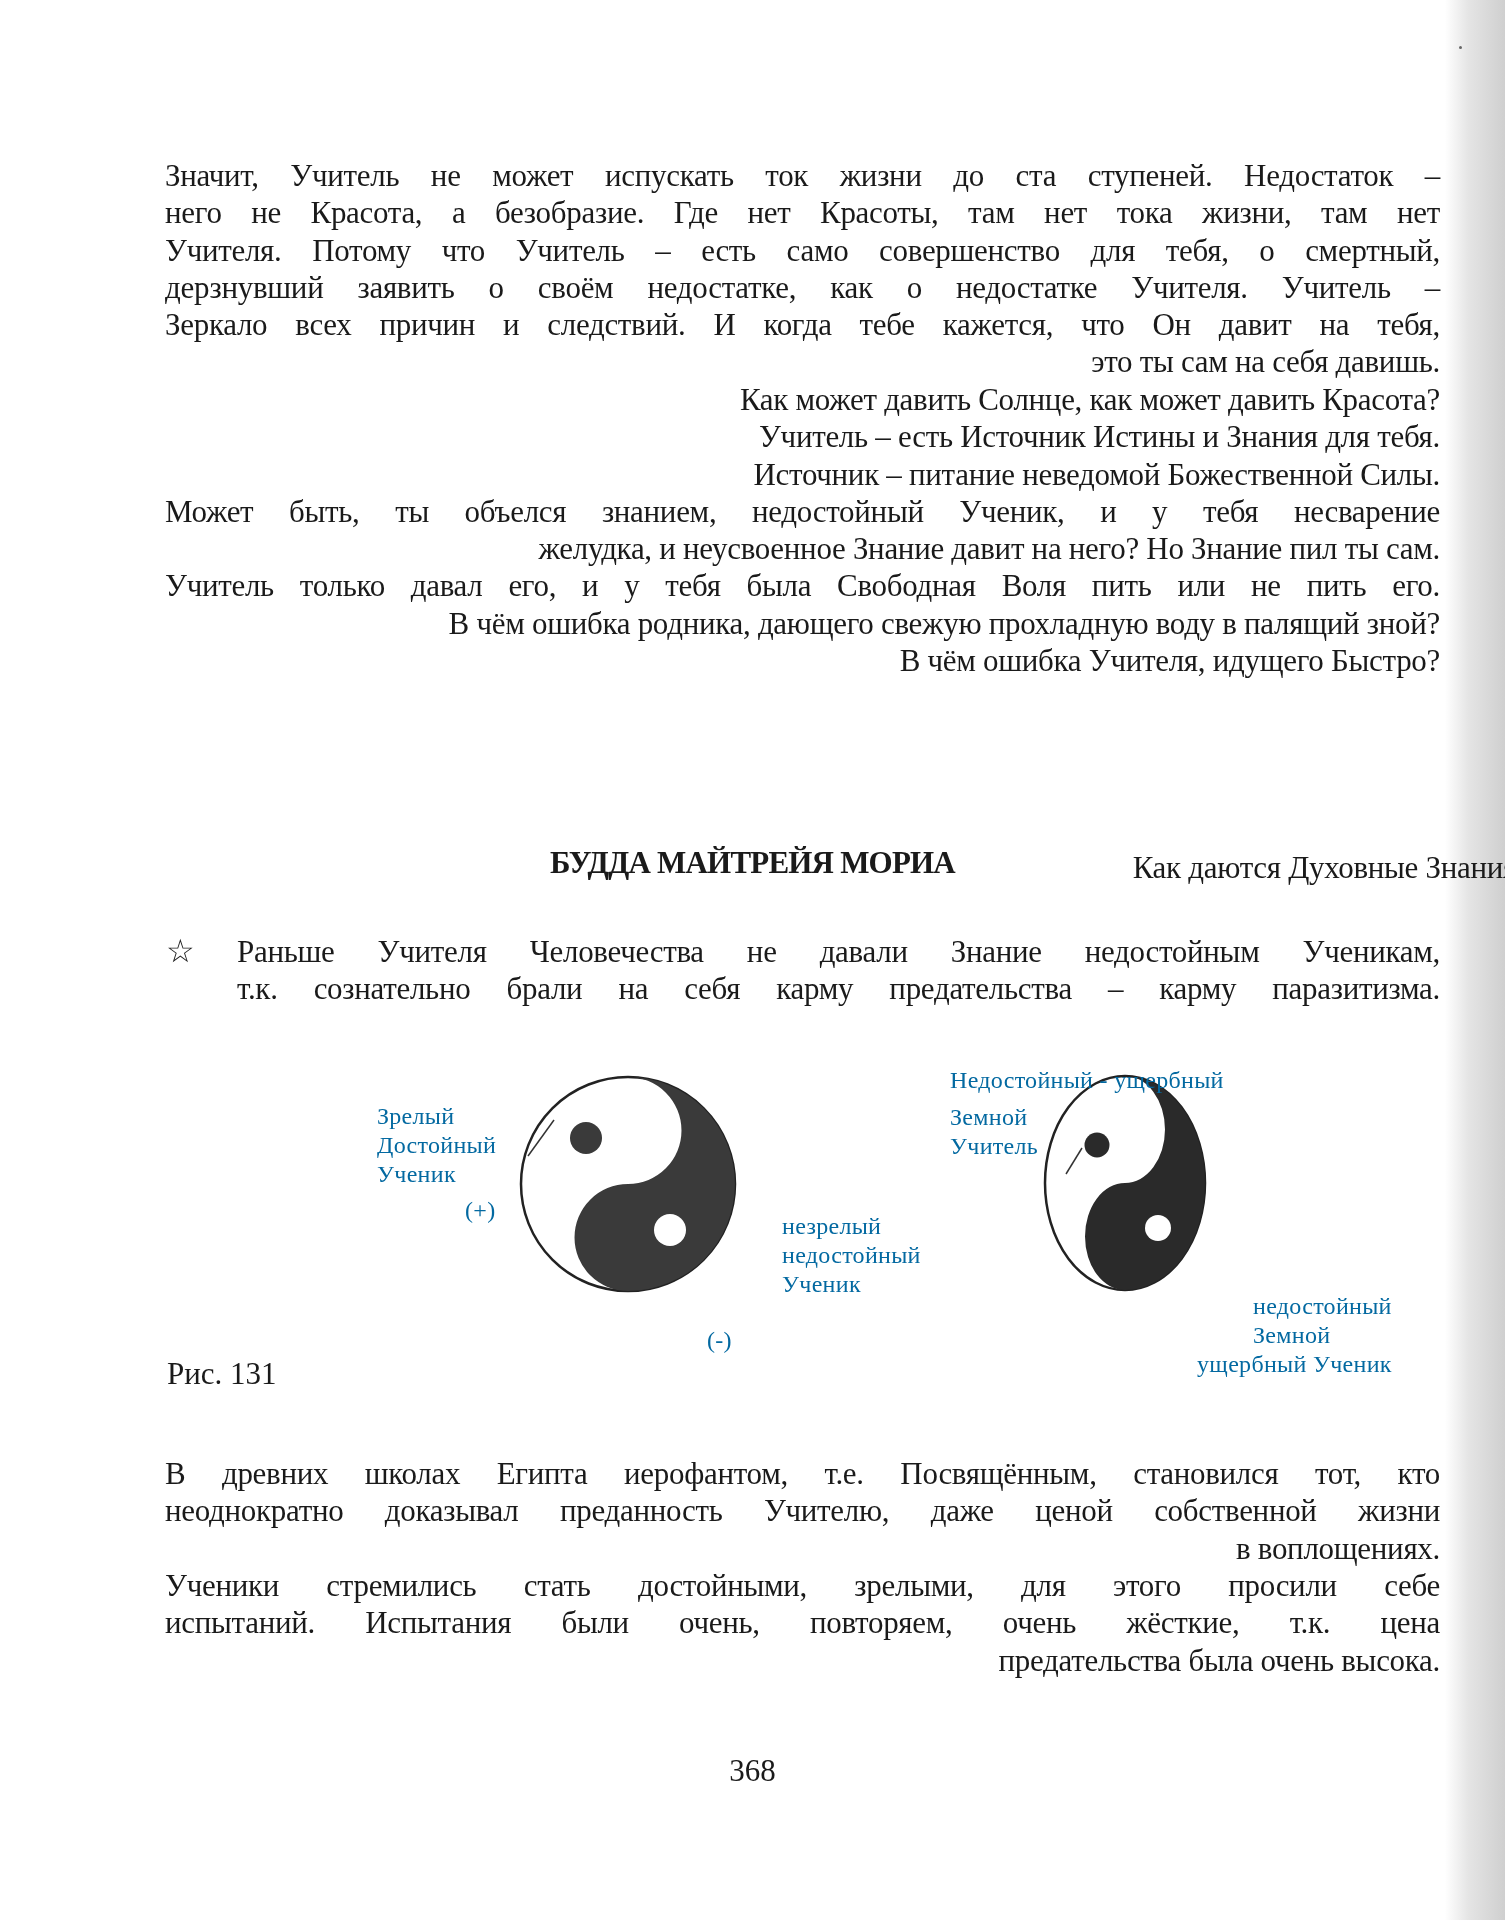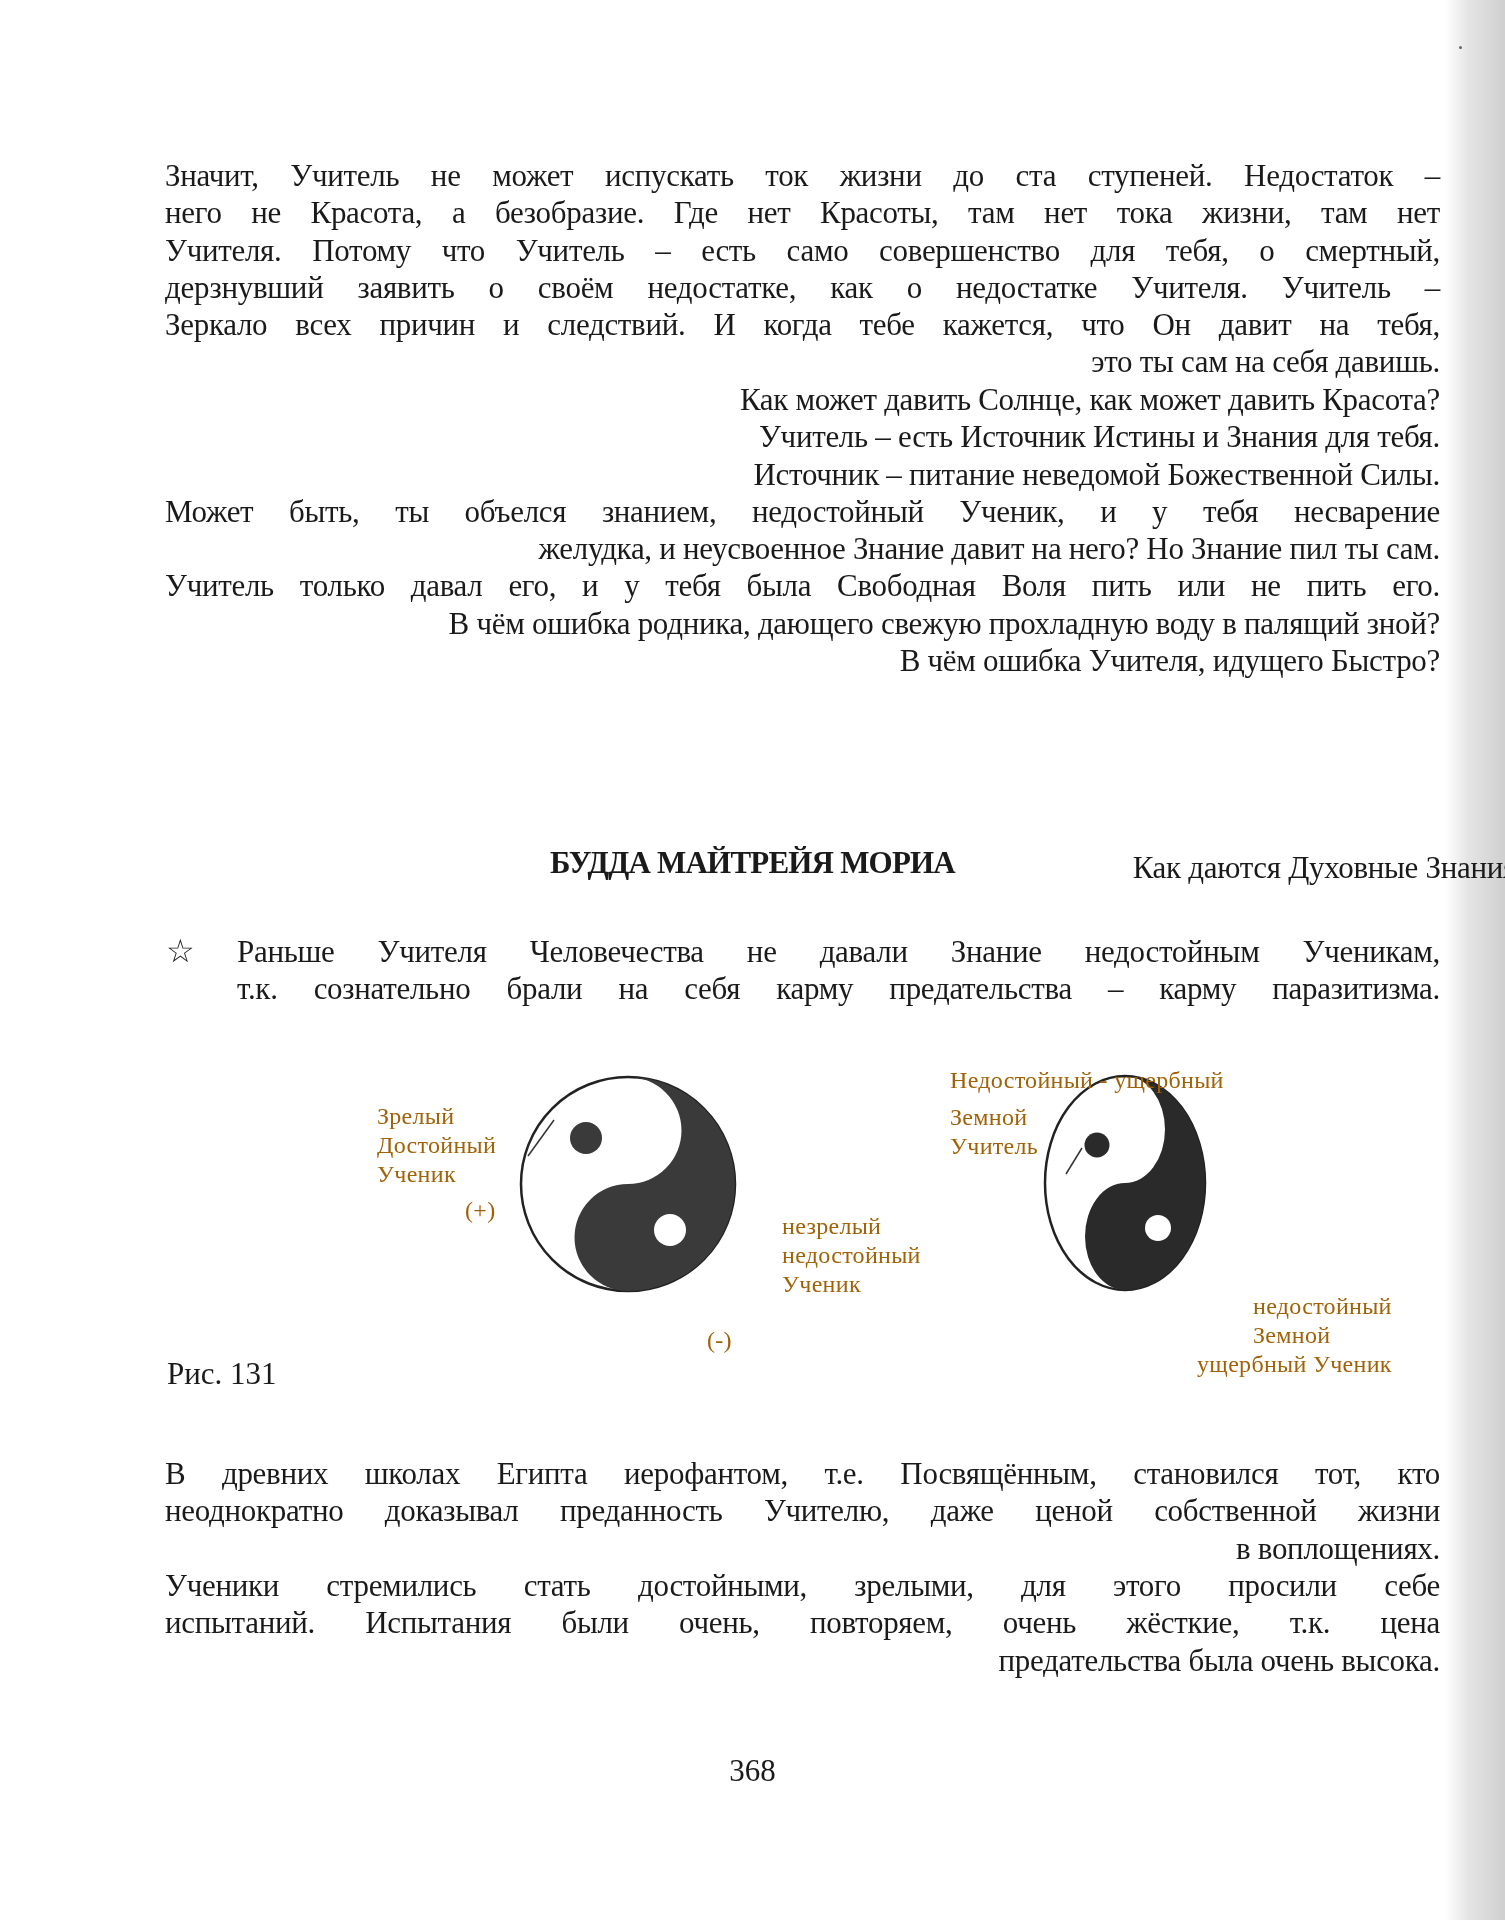--- a/index.html
+++ b/index.html
@@ -22,21 +22,21 @@
     text-align:right;
   }
   .just { text-align:justify; text-align-last:justify; white-space:normal; }
   .heading { position:absolute; left:0; width:1505px; top:843px; text-align:center;
     font-size:31px; font-weight:bold; line-height:40px; letter-spacing:-0.8px; }
   .subheading { position:absolute; left:0; width:1505px; top:848px; text-align:right;
     font-size:31px; line-height:40px; letter-spacing:-0.3px;margin-left:12px; }
   .star { position:absolute; left:166px; top:933px; font-size:32px; line-height:37px; color:#222; }
   .bullet-block { position:absolute; left:237px; width:1203px; top:933px; }
   .label {
-    position:absolute; font-size:24px; line-height:29px; color:#a16207;
+    position:absolute; font-size:24px; line-height:29px; color:#0369a1;
     letter-spacing:0.3px; white-space:nowrap;
   }
   .fig-caption { position:absolute; left:167px; top:1355px; font-size:31px; line-height:37px; }
   .page-number { position:absolute; left:0; width:1505px; top:1752px; text-align:center; font-size:31px; line-height:37px; }
   svg.yy { position:absolute; overflow:visible; }
 </style>
 </head>
 <body>
 
 <div class="binding-shadow"></div>

